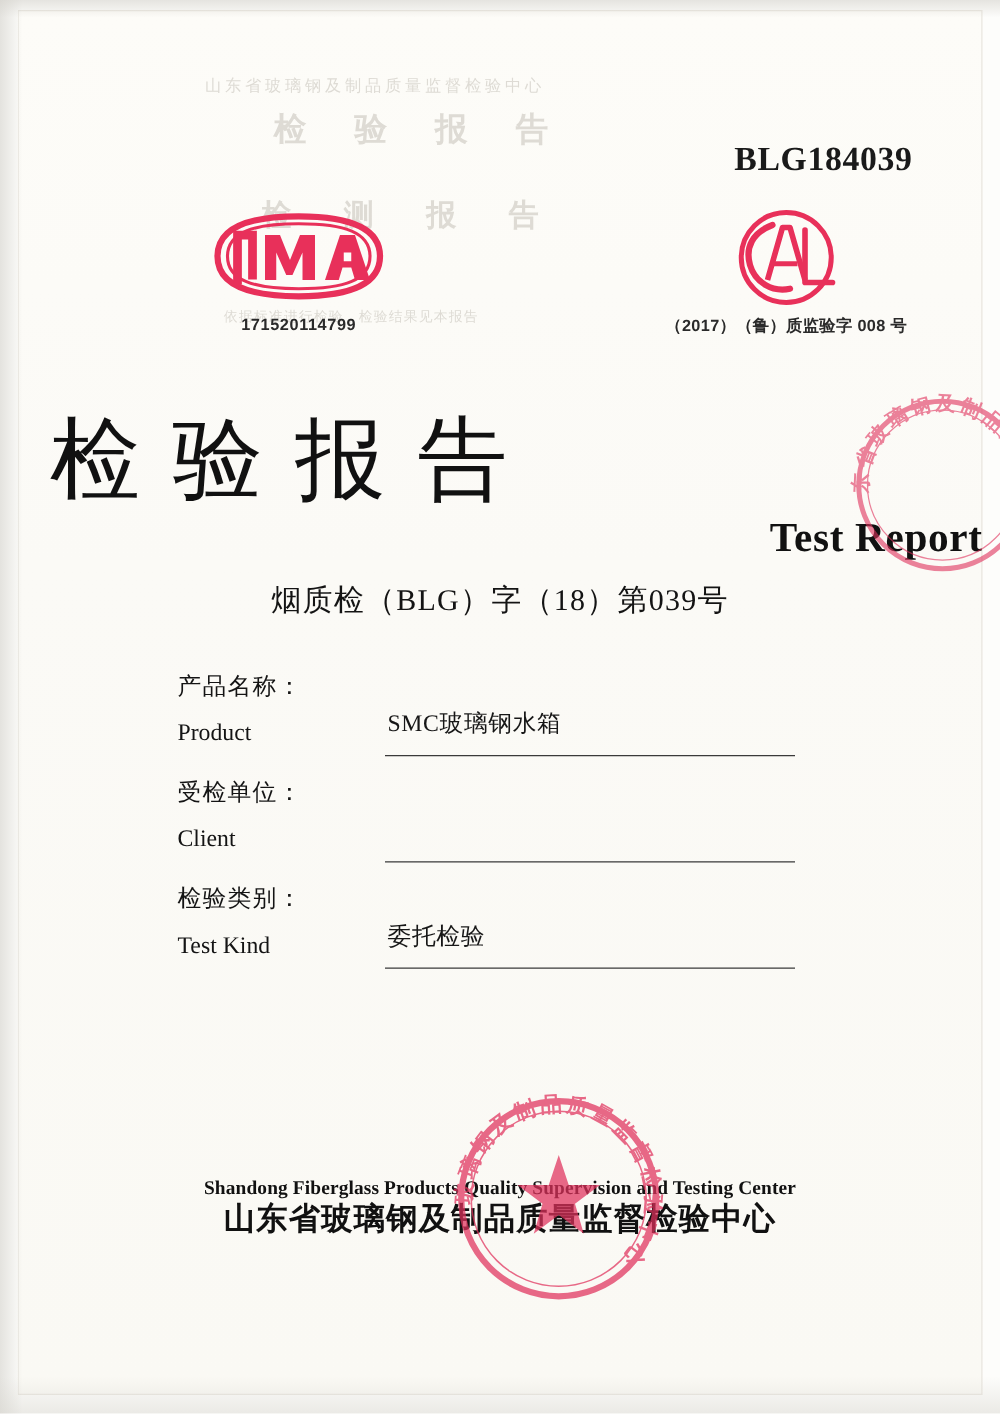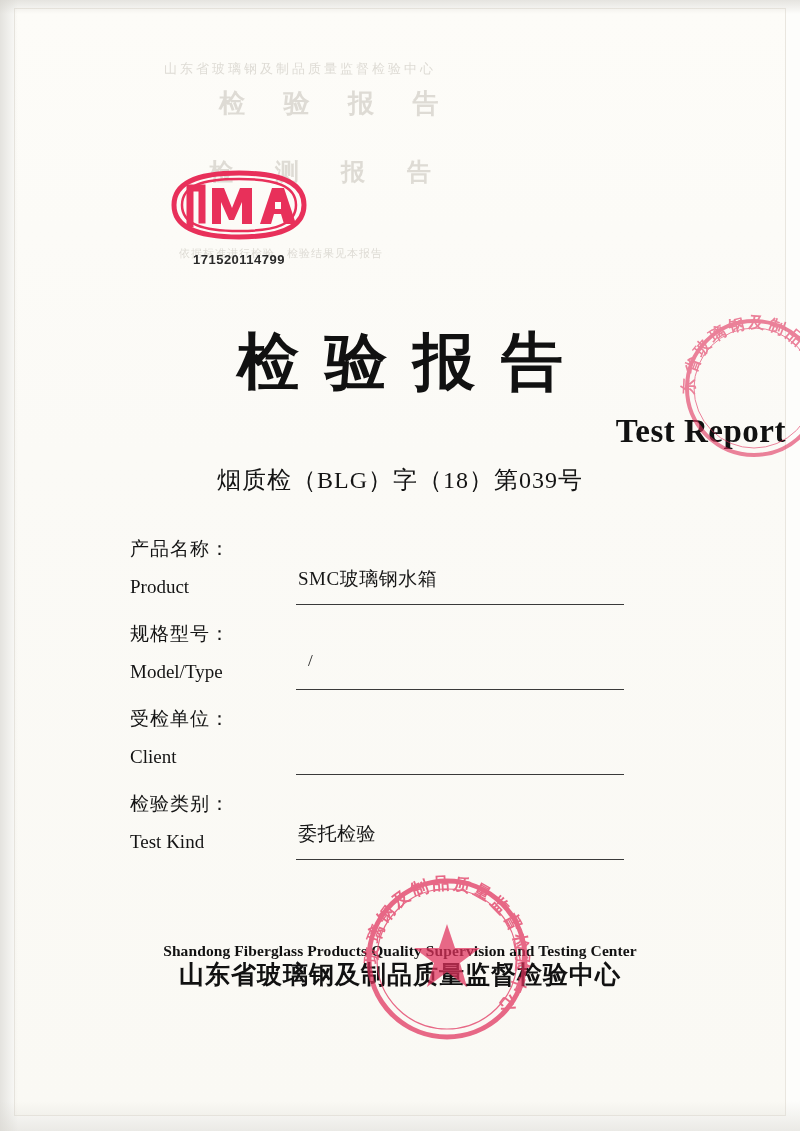--- a/index.html
+++ b/index.html
@@ -107,24 +107,23 @@
     color: #2a2a2a;
     letter-spacing: 0.3px;
   }
 
   
   .title-cn {
     position: absolute;
     left: 0;
     right: 0;
     top: 312px;
-    text-align: center;
-    font-family: "Liberation Serif", serif;
-    font-size: 62px;
-    font-weight: bold;
+    font-family: "Liberation Serif", serif;
+    font-size: 72px;
+    font-weight: normal;
     letter-spacing: 26px;
     text-indent: 26px;
     color: #111;
   }
   .title-en {
     position: absolute;
     left: 0;
     right: 0;
     top: 405px;
     text-align: right;
@@ -142,21 +141,21 @@
     text-align: center;
     font-family: "Liberation Serif", serif;
     font-size: 24px;
     letter-spacing: 1px;
     color: #141414;
   }
 
   
   .fields {
     position: absolute;
-    left: 116px;
+    left: 128px;
     top: 528px;
     width: 520px;
   }
   .field-row {
     position: relative;
     height: 85px;
   }
   .field-label-cn {
     position: absolute;
     left: 0;
@@ -277,55 +276,62 @@
 <body>
 
 <div id="page">
   <div class="paper">
 
     <div class="showthrough st-1">山东省玻璃钢及制品质量监督检验中心</div>
     <div class="showthrough st-2">检 验 报 告</div>
     <div class="showthrough st-3">检 测 报 告</div>
     <div class="showthrough st-4">依据标准进行检验，检验结果见本报告</div>
 
+    <div class="report-no">BLG184039</div>
 
     <div class="cma-block">
       <div class="cma-mark">
         <svg width="142" height="74" viewBox="0 0 142 74" xmlns="http://www.w3.org/2000/svg">
           <path d="M6 37 C6 14, 30 5, 71 5 C112 5, 136 14, 136 37 C136 60, 112 69, 71 69 C30 69, 6 60, 6 37 Z" fill="none" stroke="#e8305a" stroke-width="5"></path>
           <path d="M14 37 C14 18, 34 11, 71 11 C108 11, 128 18, 128 37 C128 56, 108 63, 71 63 C34 63, 14 56, 14 37 Z" fill="none" stroke="#e8305a" stroke-width="2.5"></path>
           <path d="M22 56 L22 20 L34 20 L34 52" fill="none" stroke="#e8305a" stroke-width="7" stroke-linecap="square"></path>
           <path d="M44 56 L44 20 L56 20 L64 40 L72 20 L84 20 L84 56 L74 56 L74 34 L66 52 L61 52 L53 34 L53 56 Z" fill="#e8305a"></path>
           <path d="M92 56 L104 20 L116 20 L128 56 L116 56 L113 46 L106 46 L103 56 Z" fill="#e8305a"></path>
           <rect x="107" y="34" width="6" height="7" fill="#fdfcf8"></rect>
         </svg>
       </div>
       <div class="cma-code">171520114799</div>
     </div>
 
+    <div class="cal-block">
+      <div class="cal-mark">
+        <svg width="110" height="80" viewBox="0 0 110 80" xmlns="http://www.w3.org/2000/svg">
+          <circle cx="55" cy="40" r="36" fill="none" stroke="#e8305a" stroke-width="4"></circle>
+          <path d="M44 14 C28 20, 22 32, 26 46 C30 60, 44 68, 58 65" fill="none" stroke="#e8305a" stroke-width="5" stroke-linecap="round"></path>
+          <path d="M40 58 L52 16 L58 16 L70 58" fill="none" stroke="#e8305a" stroke-width="4.5" stroke-linejoin="round"></path>
+          <path d="M45 45 L64 45" fill="none" stroke="#e8305a" stroke-width="4"></path>
+          <path d="M70 18 L70 60 L92 60" fill="none" stroke="#e8305a" stroke-width="4.5" stroke-linecap="round" stroke-linejoin="round"></path>
+        </svg>
+      </div>
+      <div class="cal-code">（2017）（鲁）质监验字 008 号</div>
+    </div>
 
     <div class="title-cn">检验报告</div>
     <div class="title-en">Test Report</div>
     <div class="doc-no">烟质检（BLG）字（18）第039号</div>
 
     <div class="fields">
 
       <div class="field-row">
         <div class="field-label-cn">产品名称：</div>
         <div class="field-label-en">Product</div>
         <div class="field-value">SMC玻璃钢水箱</div>
         <div class="field-underline"></div>
       </div>
 
-      <div class="field-row">
-        <div class="field-label-cn">规格型号：</div>
-        <div class="field-label-en">Model/Type</div>
-        <div class="field-value slash">/</div>
-        <div class="field-underline"></div>
-      </div>
 
       <div class="field-row">
         <div class="field-label-cn">受检单位：</div>
         <div class="field-label-en">Client</div>
         <div class="field-underline"></div>
       </div>
 
       <div class="field-row">
         <div class="field-label-cn">检验类别：</div>
         <div class="field-label-en">Test Kind</div>

